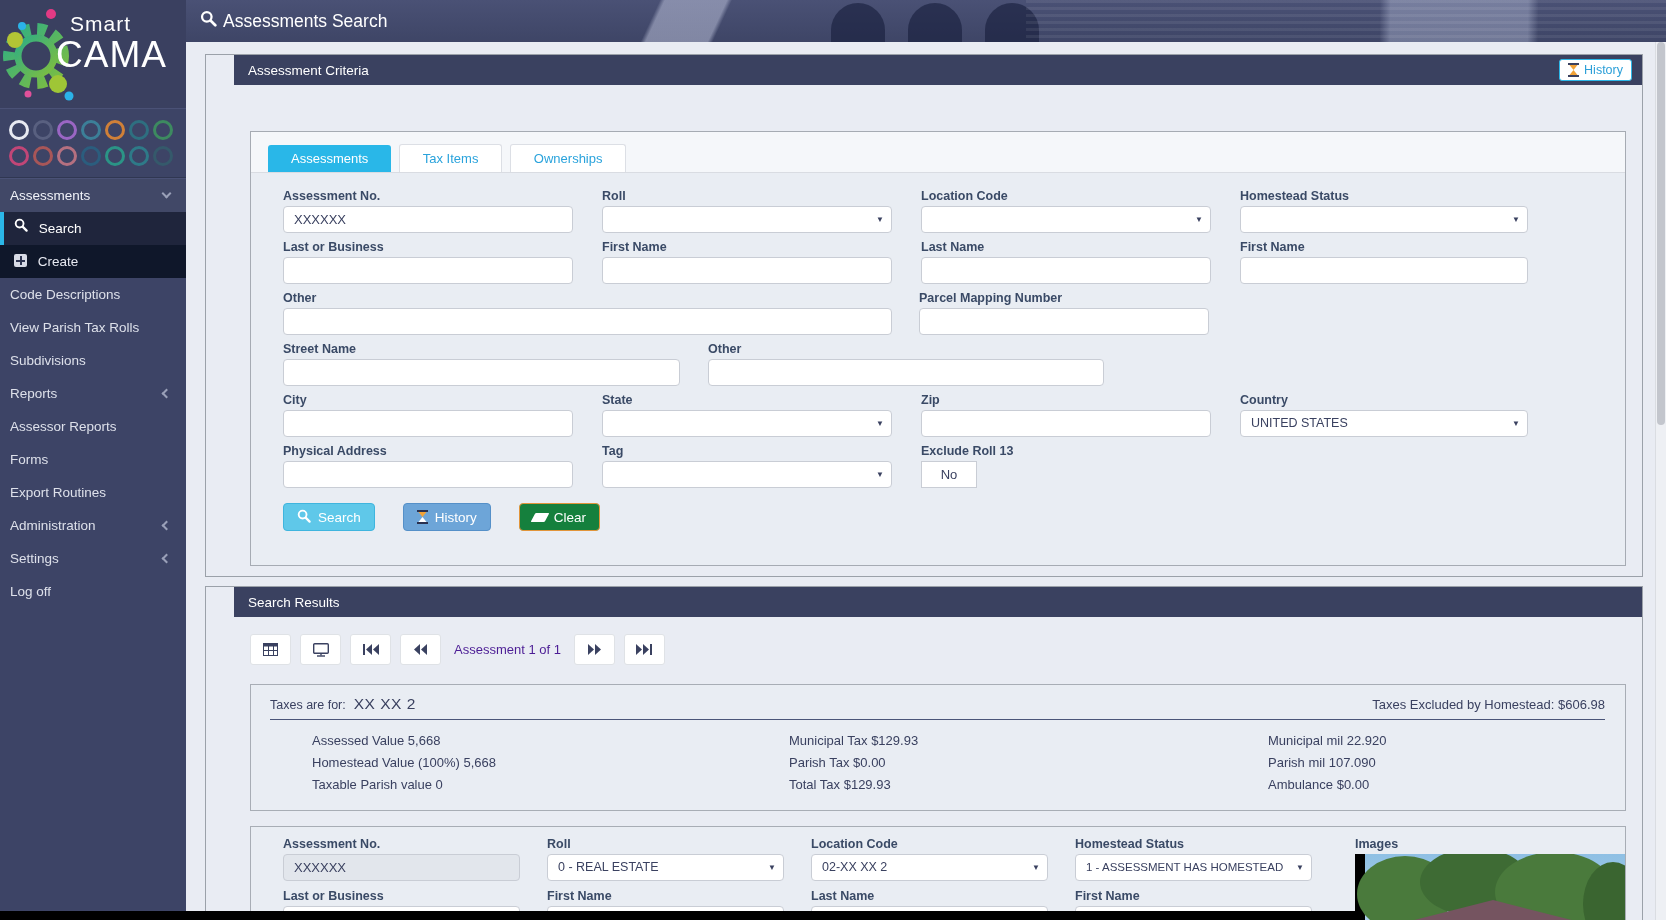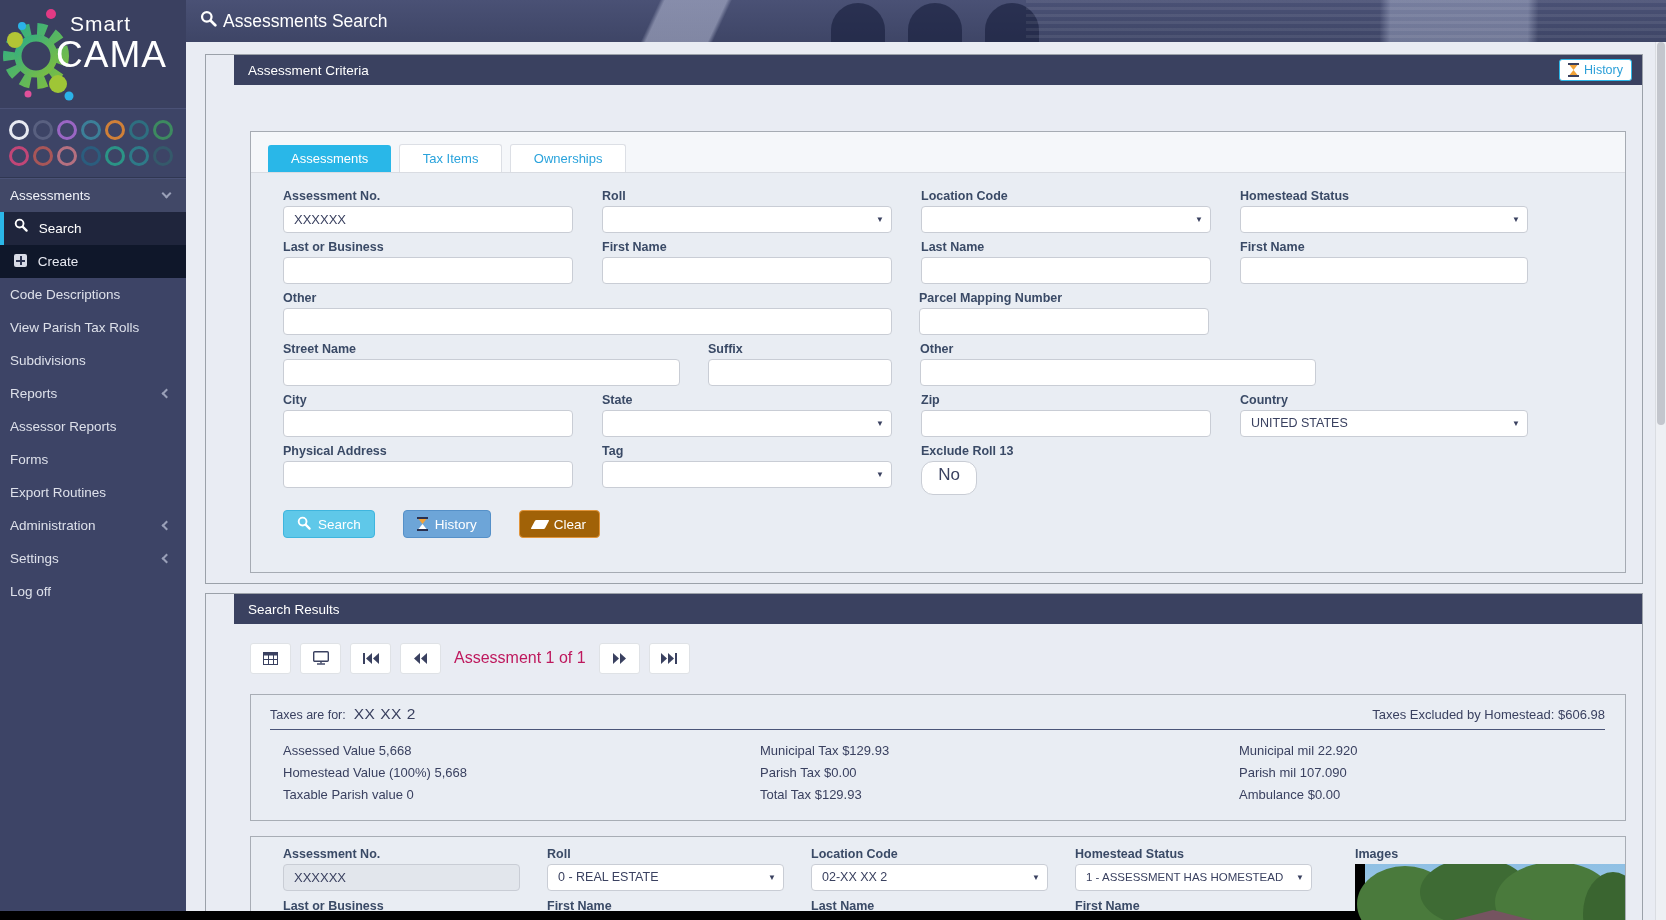--- a/index.html
+++ b/index.html
@@ -65,40 +65,40 @@
   .frow.g27 { gap:27px; }
   .frow.g28 { gap:28px; }
   .field label { display:block; font-size:12.5px; font-weight:bold; color:#3a4a66; line-height:15px; margin-bottom:2px; }
   .w290 { width:290px; } .w288 { width:288px; } .w609 { width:609px; }
   .w184 { width:184px; } .w397 { width:397px; } .w396 { width:396px; }
   .w237 { width:237px; }
   .tinput { width:100%; height:27px; border:1px solid #c9cdd5; border-radius:4px; background:#fff; padding:0 10px; font-size:13px; color:#3a4160; font-family:"Liberation Sans", sans-serif; }
   .tinput:disabled, .tinput.disabled { background:#e2e6ec; }
   .select { position:relative; width:100%; height:27px; border:1px solid #c9cdd5; border-radius:4px; background:#fff; padding:0 22px 0 10px; font-size:12.5px; color:#3a4160; line-height:25px; cursor:pointer; overflow:hidden; white-space:nowrap; }
   .caret { position:absolute; right:7px; top:0; line-height:26px; font-size:8px; color:#3a4160; }
-  .no-btn { width:56px; height:34px; background:#fff; border:1px solid #c9cdd5; border-radius:12px; font-size:17px; color:#3a4160; text-align:center; line-height:25px; cursor:pointer; }
+  .no-btn { width:56px; height:27px; background:#fff; border:1px solid #c9cdd5; border-radius:0; font-size:13px; color:#3a4160; text-align:center; line-height:25px; cursor:pointer; }
   .btns-row { display:flex; gap:28px; margin-top:15px; }
   .btn { display:flex; align-items:center; gap:7px; height:28px; padding:0 13px; border-radius:4px; color:#fff; font-size:13.5px; cursor:pointer; }
   .btn-search { background:#5fc8e9; border:1px solid #3fb5de; }
   .btn-history { background:#6da5d8; border:1px solid #5590c8; }
-  .btn-clear { background:#a16207; border:1px solid #e2953a;text-align:center; }
+  .btn-clear { background:#15803d; border:1px solid #e2953a;text-align:center; }
   .eraser { display:inline-block; width:14px; height:9px; background:#fff; transform:skewX(-28deg); border-radius:1px; }
   
   .toolbar { display:flex; align-items:center; gap:9px; margin-top:7px; }
   .tool-btn { width:41px; height:31px; background:#fff; border:1px solid #dfe2e6; border-radius:3px; display:flex; align-items:center; justify-content:center; cursor:pointer; }
-  .pager-text { font-size:16px; color:#be185d; margin:12px 4px; }
+  .pager-text { font-size:13px; color:#4c1d95; margin:12px 4px; }
   .taxbox { border:1px solid #a8adb5; background:#e9edf3; margin-top:15px; padding:10px 20px 14px 19px; }
   .tax-head { display:flex; align-items:baseline; }
   .tax-for-label { font-size:12.5px; }
   .tax-for-value { font-size:15.5px; margin-left:8px; letter-spacing:.5px; }
   .tax-excluded { flex:1; text-align:right; font-size:13px; }
   .tax-hr { border:none; border-top:1px solid #4a5578; margin:6px 0 10px 0; }
   .tax-cols { display:flex; margin-left:13px; font-size:13px; }
   .tax-col { line-height:22px; }
-  .tax-col1 { width:477px; } .tax-col2 { width:479px; } .tax-col3 { flex:1; }
+  .tax-col1 { width:477px;margin-left:29px; } .tax-col2 { width:479px; } .tax-col3 { flex:1; }
   .recordbox { position:relative; border:1px solid #a8adb5; background:#e9edf3; margin-top:15px; padding:10px 0 0 32px; height:166px; overflow:hidden; }
   .rrow { display:flex; gap:27px; margin-bottom:8px; }
   .other-label { margin-top:32px; font-size:12.5px; font-weight:bold; color:#3a4a66; }
   .images-block { position:absolute; left:1104px; top:10px; width:282px; z-index:60; }
   .images-block > label { display:block; font-size:12.5px; font-weight:bold; color:#3a4a66; line-height:15px; margin-bottom:2px; }
   .photo { position:relative; width:282px; height:172px; background:#000; }
   .photo svg.house { position:absolute; left:0; top:0; }
   .car-left, .car-right { position:absolute; top:56%; z-index:3; cursor:pointer; opacity:.9; }
   .car-left { left:12px; } .car-right { right:14px; }
   
@@ -257,24 +257,20 @@
                 <input class="tinput" value="" style="">
               </div>
               <div class="field w290">
                 <label>Parcel Mapping Number</label>
                 <input class="tinput" value="" style="">
               </div>
             </div>
             <div class="frow g28">
               <div class="field w397">
                 <label>Street Name</label>
-                <input class="tinput" value="" style="">
-              </div>
-              <div class="field w184">
-                <label>Suffix</label>
                 <input class="tinput" value="" style="">
               </div>
               <div class="field w396">
                 <label>Other</label>
                 <input class="tinput" value="" style="">
               </div>
             </div>
             <div class="frow">
               <div class="field w290">
                 <label>City</label>

